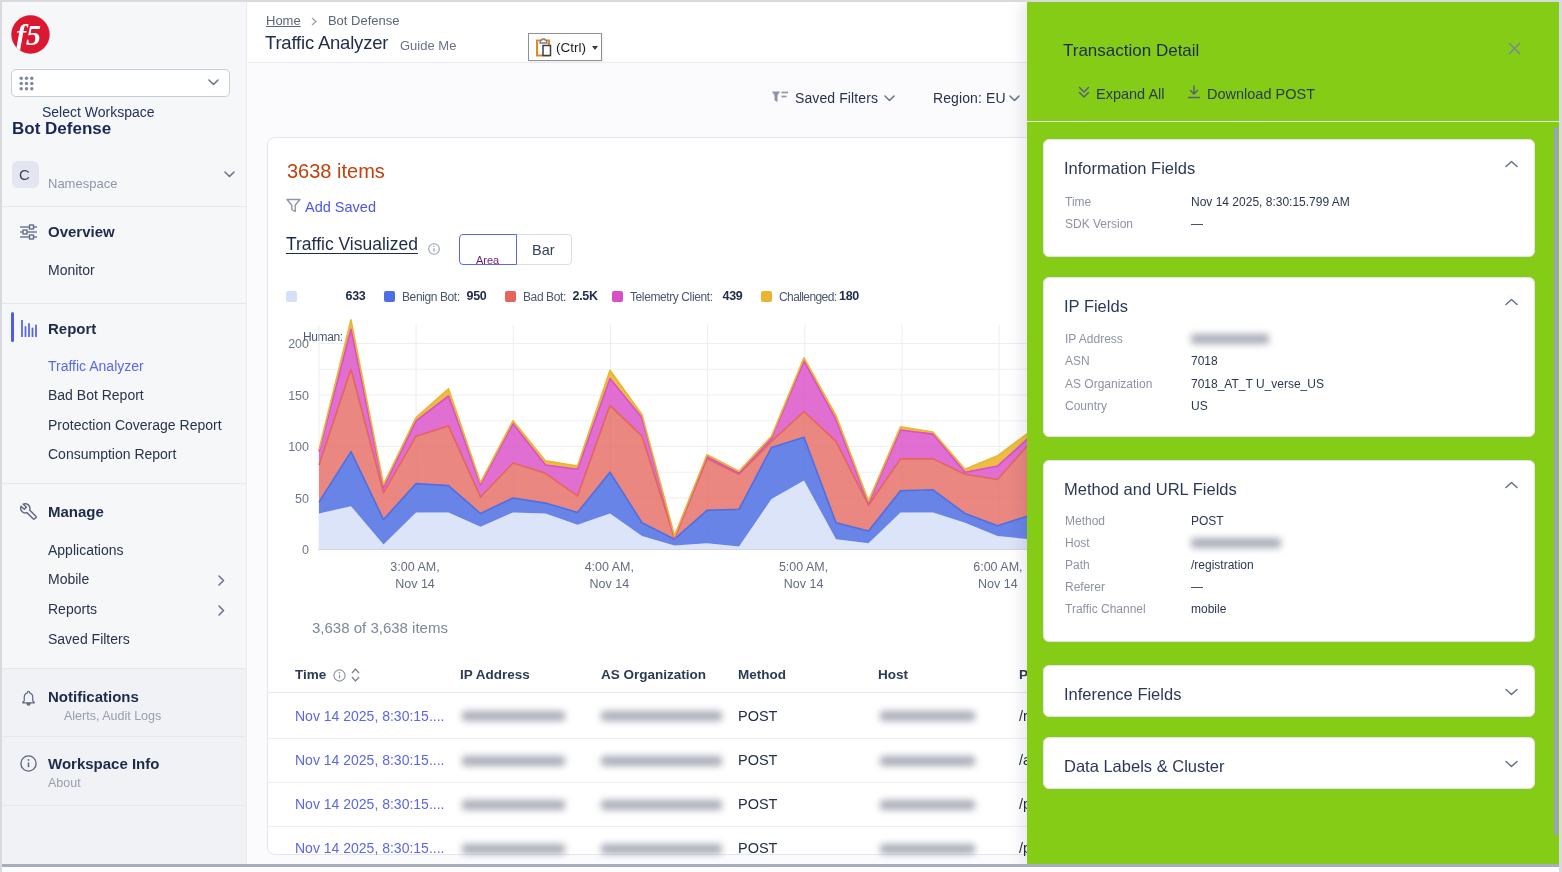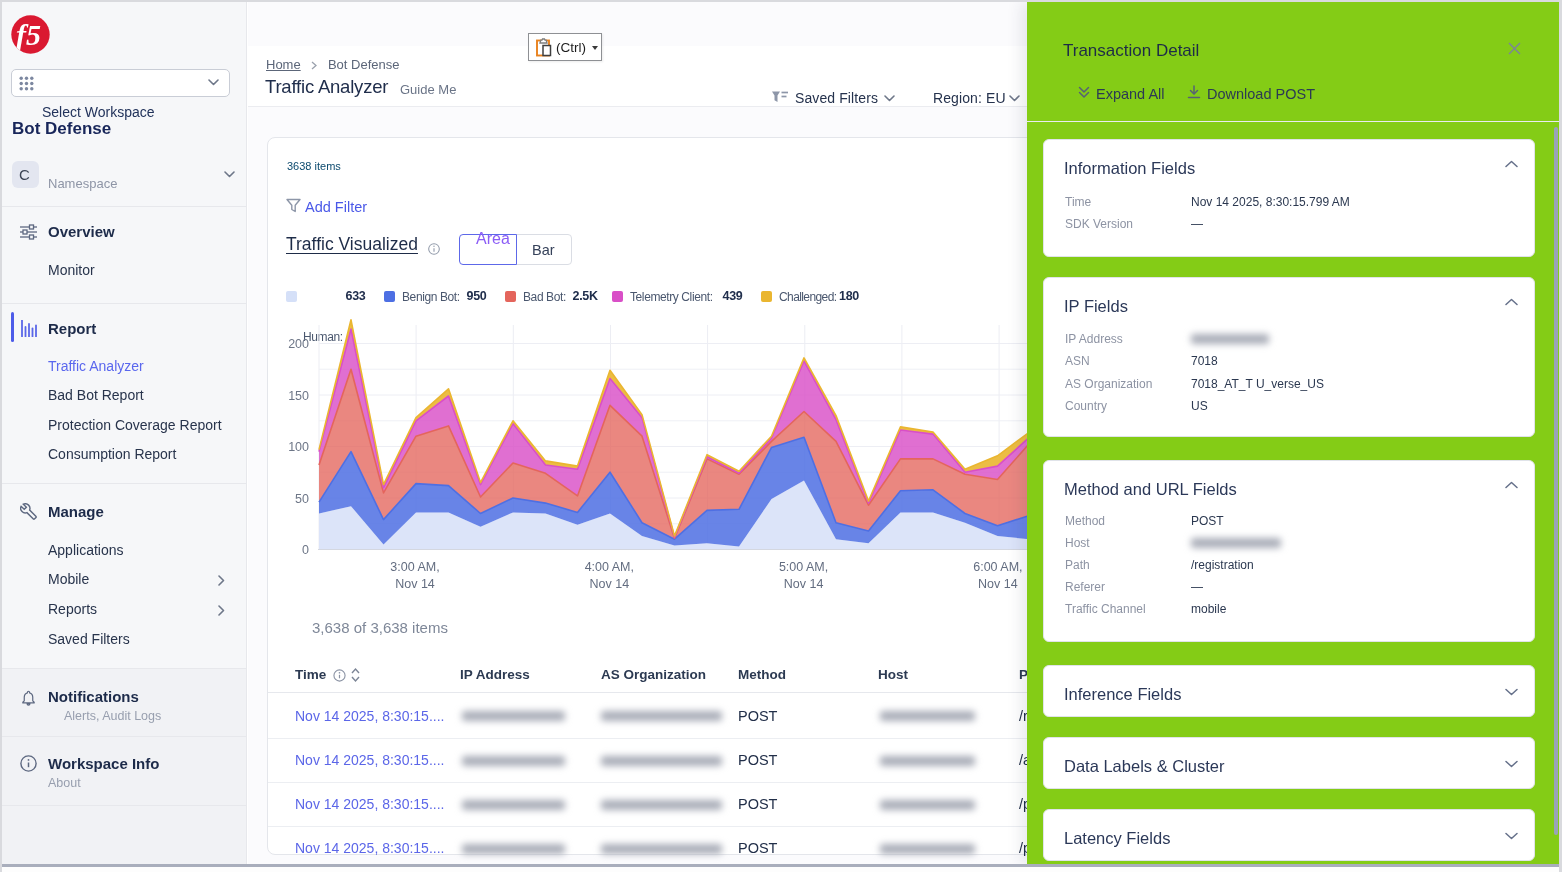--- a/index.html
+++ b/index.html
@@ -13,21 +13,21 @@
   .sidebar { position:absolute; left:2px; top:2px; width:245px; height:863px;
              background:#f6f7f9; border-right:1px solid #e7e8ec; }
   .sb-div { position:absolute; left:0; width:245px; height:1px; background:#e7e8ec; }
   .sb-item { position:absolute; font-size:14px; color:#28344c; }
   .sb-head { position:absolute; font-size:15px; font-weight:700; color:#1d2b4a; }
   .sb-sub { position:absolute; font-size:12.5px; color:#979eae; }
   .chev { stroke:#6e7789; stroke-width:1.6; fill:none; stroke-linecap:round; stroke-linejoin:round; }
 
   
   .main { position:absolute; left:248px; top:2px; width:1312px; height:863px; background:#fbfbfd; }
-  .tophdr { position:absolute; left:0; top:0; width:1312px; height:61px; background:#fff; border-bottom:1px solid #ebecf0;margin-top:44px; }
+  .tophdr { position:absolute; left:0; top:0; width:1312px; height:61px; background:#fff; border-bottom:1px solid #ebecf0; }
   .card { position:absolute; left:19px; top:135px; width:1293px; height:718px; background:#fff;
           border:1px solid #e4e6eb; border-radius:8px; }
   .blur { position:absolute; background:#a9adb8; border-radius:3px; filter:blur(3.5px); }
   .tblhead { font-size:13.5px; font-weight:700; color:#2c3a52; }
   .tlink { font-size:14px; color:#5b66e8; }
   .lgl { top:287.5px; font-size:12px; letter-spacing:-0.4px; color:#4a576e; }
   .lgv { top:287px; font-size:12.5px; letter-spacing:-0.3px; font-weight:700; color:#202e4c; }
 
   
   .panel { position:absolute; left:1027px; top:2px; width:533px; height:863px; background:#84cc16;
@@ -190,36 +190,36 @@
   <div class="abs" style="left:547px;top:88px;font-size:14px;color:#25324d;letter-spacing:0.1px;">Saved Filters</div>
   <svg class="abs" style="left:636px;top:93px;" width="11" height="7" viewBox="0 0 11 7">
       <path class="chev" d="M1 1 L5.5 5.5 L10 1"></path>
     </svg>
   <div class="abs" style="left:685px;top:88px;font-size:14px;color:#25324d;letter-spacing:0.1px;">Region: EU</div>
   <svg class="abs" style="left:761px;top:93px;" width="11" height="7" viewBox="0 0 11 7">
       <path class="chev" d="M1 1 L5.5 5.5 L10 1"></path>
     </svg>
 
   <div class="card"></div>
-  <div class="abs" style="left:39px;top:158px;font-size:11px;color:#0c4a6e;">3638 items</div>
+  <div class="abs" style="left:39px;top:158px;font-size:20px;color:#c2410c;">3638 items</div>
 
   <svg class="abs" style="left:38px;top:196px;" width="15" height="15" viewBox="0 0 15 15">
     <path d="M1 1.5 L14 1.5 L9.2 7.2 L9.2 13.5 L5.8 11.5 L5.8 7.2 Z" fill="none" stroke="#8d96a8" stroke-width="1.4" stroke-linejoin="round"></path>
   </svg>
-  <div class="abs" style="left:57px;top:197px;font-size:14.5px;color:#4a58e8;">Add Filter</div>
+  <div class="abs" style="left:57px;top:197px;font-size:14.5px;color:#4a58e8;">Add Saved</div>
 
   <div class="abs" style="left:38px;top:232px;font-size:17.5px;color:#1e2c48;text-decoration:underline;text-underline-offset:3px;">Traffic Visualized</div>
   <svg class="abs" style="left:180px;top:241px;" width="12" height="12" viewBox="0 0 14 14">
     <circle cx="7" cy="7" r="6.2" fill="none" stroke="#9099a9" stroke-width="1.2"></circle>
     <line x1="7" y1="6" x2="7" y2="10.3" stroke="#9099a9" stroke-width="1.3"></line>
     <circle cx="7" cy="3.8" r="0.8" fill="#9099a9"></circle>
   </svg>
 
   <div class="abs" style="left:211px;top:232px;width:58px;height:31px;background:#fff;border:1px solid #5d68e9;border-radius:4px 0 0 4px;z-index:2;"></div>
-  <div class="abs" style="left:228px;top:228px;font-size:16px;color:#8b5cf6;z-index:3;">Area</div>
+  <div class="abs" style="left:228px;top:252px;font-size:11px;color:#701a75;z-index:3;">Area</div>
   <div class="abs" style="left:268px;top:232px;width:56px;height:31px;background:#fff;border:1px solid #dadde4;border-radius:0 4px 4px 0;"></div>
   <div class="abs" style="left:284px;top:240px;font-size:14.5px;color:#36425a;z-index:3;">Bar</div>
 
   <div class="abs" style="left:38px;top:288.5px;width:11px;height:11px;background:#d5e0f8;border-radius:2px;"></div>
   <div class="abs lgl" style="left:55px;margin-top:40px;">Human:</div>
   <div class="abs lgv" style="left:97.5px;">633</div>
   <div class="abs" style="left:136px;top:288.5px;width:11px;height:11px;background:#4d6fe3;border-radius:2px;"></div>
   <div class="abs lgl" style="left:154px;">Benign Bot:</div>
   <div class="abs lgv" style="left:218.5px;">950</div>
   <div class="abs" style="left:257px;top:288.5px;width:11px;height:11px;background:#e4655c;border-radius:2px;"></div>
@@ -392,21 +392,15 @@
     <svg class="abs" style="left:461px;top:22px;" width="13" height="8" viewBox="0 0 13 7">
         <path d="M1 1 L6.5 6 L12 1" fill="none" stroke="#65708a" stroke-width="1.5" stroke-linecap="round" stroke-linejoin="round"></path>
       </svg>
   </div>
   <div class="pcard" style="top:735px;height:52px;">
     <h3>Data Labels &amp; Cluster</h3>
     <svg class="abs" style="left:461px;top:22px;" width="13" height="8" viewBox="0 0 13 7">
         <path d="M1 1 L6.5 6 L12 1" fill="none" stroke="#65708a" stroke-width="1.5" stroke-linecap="round" stroke-linejoin="round"></path>
       </svg>
   </div>
-  <div class="pcard" style="top:807px;height:52px;">
-    <h3>Latency Fields</h3>
-    <svg class="abs" style="left:461px;top:22px;" width="13" height="8" viewBox="0 0 13 7">
-        <path d="M1 1 L6.5 6 L12 1" fill="none" stroke="#65708a" stroke-width="1.5" stroke-linecap="round" stroke-linejoin="round"></path>
-      </svg>
-  </div>
 
   <div class="abs" style="left:527px;top:125px;width:4px;height:708px;background:#9aa3b8;border-radius:2px;"></div>
 </div>
 
 </body></html>

